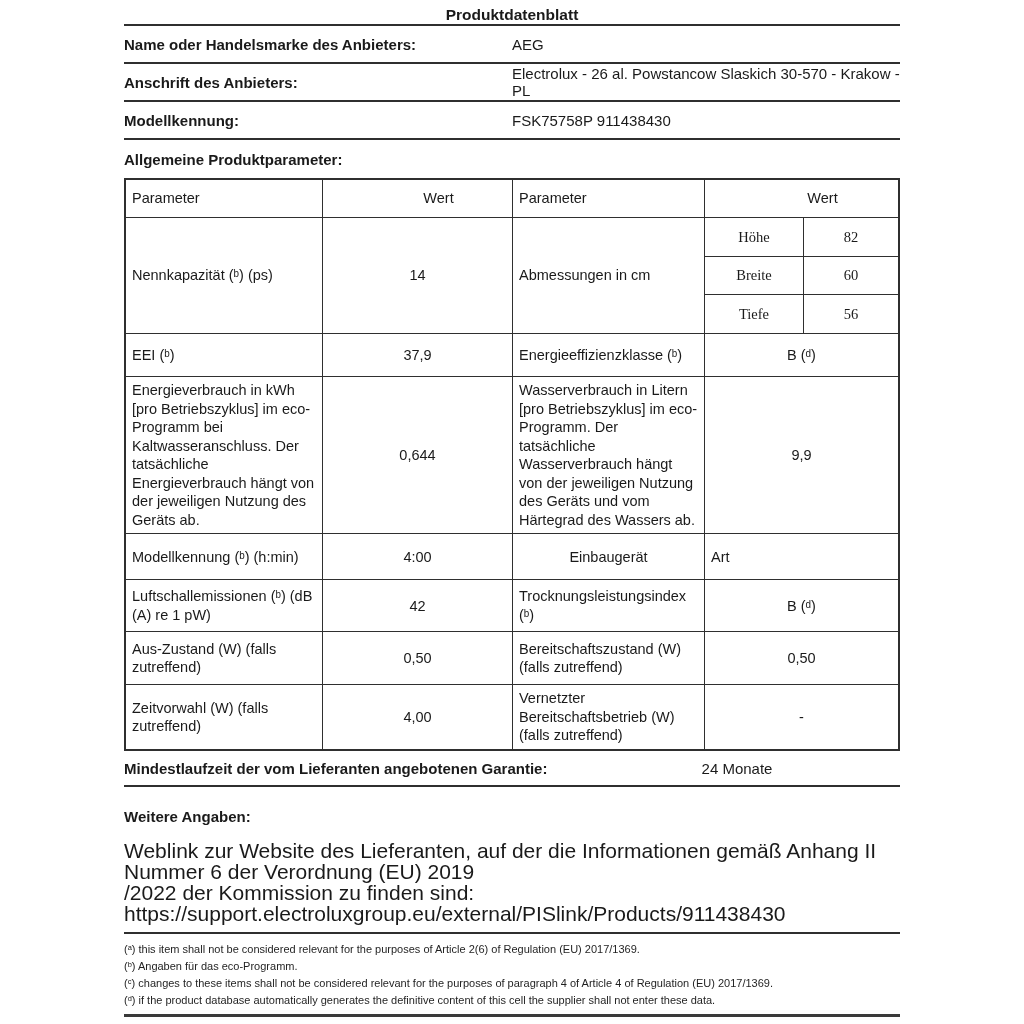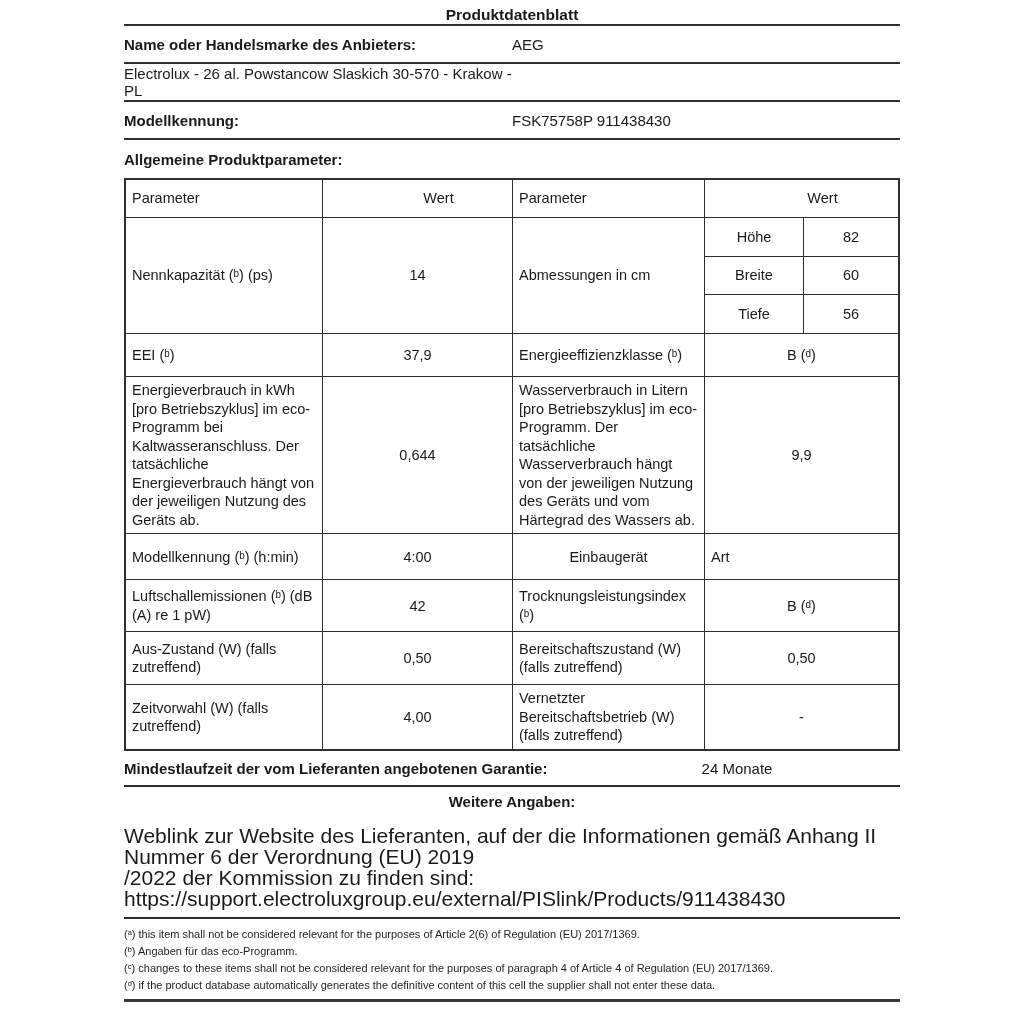--- a/index.html
+++ b/index.html
@@ -40,33 +40,33 @@
   .r-idx  { min-height: 46px; }
   .r-eng  { min-height: 154px; }
   .r-dur  { min-height: 46px; }
   .r-noise{ min-height: 52px; }
   .r-off  { min-height: 53px; }
   .r-delay{ min-height: 58px; }
 
   .dims { padding: 0; display: flex; flex-direction: column; align-items: stretch; }
   .dim-row { flex: 1; display: grid; grid-template-columns: 99px 1fr; }
   .dim-row + .dim-row { border-top: 1.5px solid #2f2f2f; }
-  .dim-name, .dim-val { display: flex; align-items: center; justify-content: center; text-align: center; }
+  .dim-name, .dim-val { display: flex; align-items: center; justify-content: center; text-align: center; font-family: Liberation Serif, serif; }
   .dim-name { border-right: 1.5px solid #2f2f2f; }
 
   .guarantee-row {
     display: grid; grid-template-columns: 450px 1fr;
     align-items: center; min-height: 36px;
     border-bottom: 2px solid #2f2f2f;
     font-size: 15px;
   }
   .guarantee-row .lbl { font-weight: bold; }
   .guarantee-row .val { text-align: center; }
 
-  .more-info-heading { font-weight: bold; font-size: 15px; margin-top: 6px; text-align: center; }
+  .more-info-heading { font-weight: bold; font-size: 15px; margin-top: 21px; }
 
   .weblink {
     margin-top: 15px; font-size: 21px; line-height: 21px;
     padding-bottom: 8px; border-bottom: 2px solid #2f2f2f;
   }
 
   .footnotes { padding-top: 7px; padding-bottom: 5px; border-bottom: 3px solid #3a3a3a; }
   .footnote { font-size: 11px; line-height: 17px; color: #1f1f1f; }
 </style>
 </head>
@@ -74,20 +74,21 @@
 
 <div class="content">
 
   <div class="doc-title">Produktdatenblatt</div>
 
   <div class="supplier-row">
     <div class="lbl">Name oder Handelsmarke des Anbieters:</div>
     <div class="val">AEG</div>
   </div>
   <div class="supplier-row">
+    <div class="lbl">Anschrift des Anbieters:</div>
     <div class="val">Electrolux - 26 al. Powstancow Slaskich 30-570 - Krakow - PL</div>
   </div>
   <div class="supplier-row">
     <div class="lbl">Modellkennung:</div>
     <div class="val">FSK75758P 911438430</div>
   </div>
 
   <div class="section-heading">Allgemeine Produktparameter:</div>
 
   <div class="ptable">

